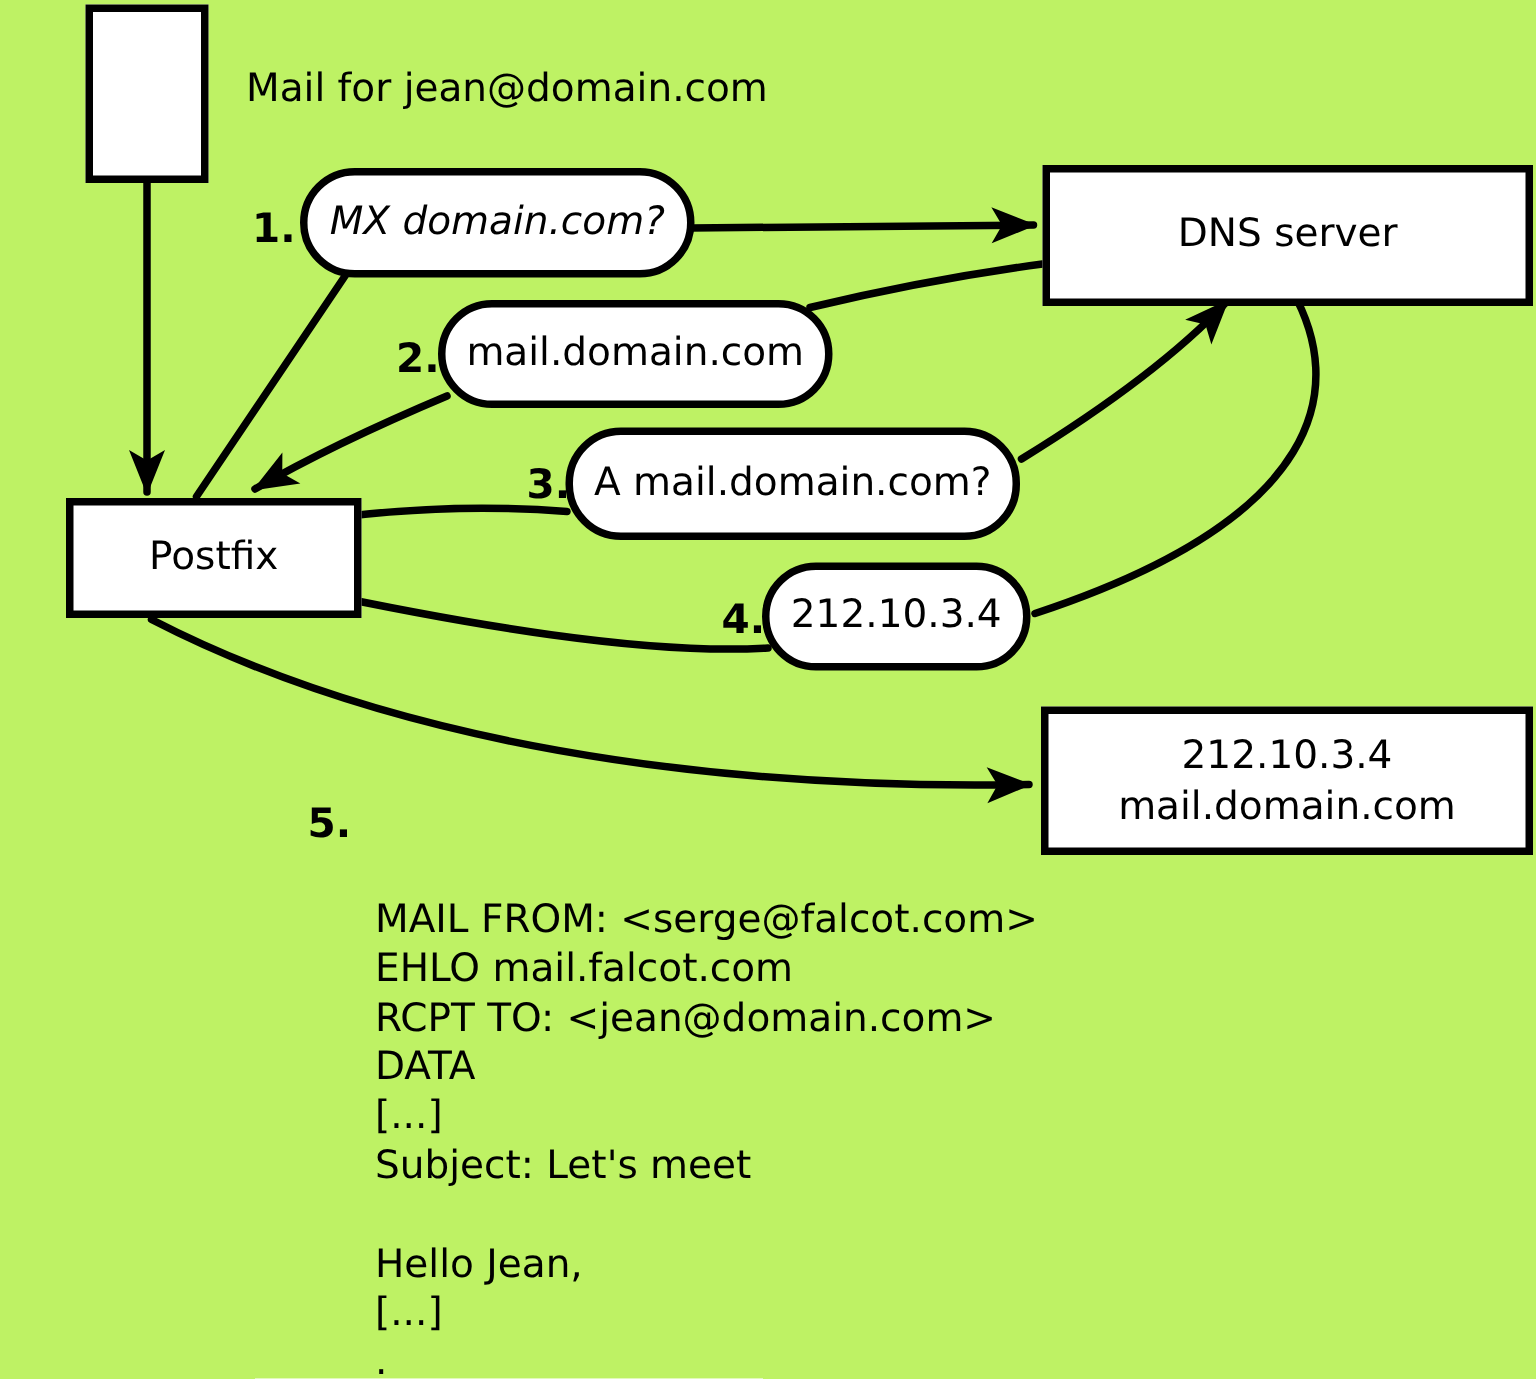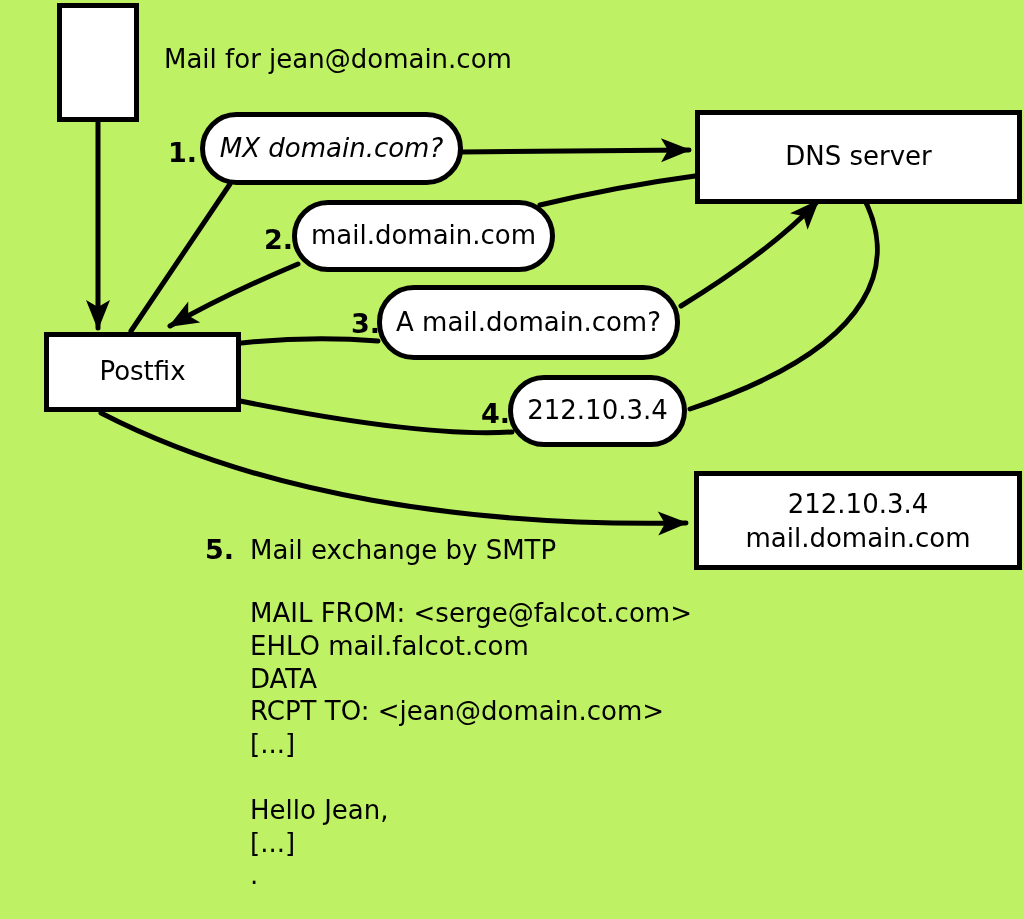--- a/index.html
+++ b/index.html
@@ -125,17 +125,16 @@
   <div id="pill-4" class="node pill">212.10.3.4</div>
 
   <div id="postfix-box" class="node">Postfix</div>
 
   <div id="mx-box" class="node">
     <div>212.10.3.4</div>
     <div>mail.domain.com</div>
   </div>
 
   <div id="label-5" class="num-label">5.</div>
-  <div id="step-5-text" class="free-text">Mail exchange by SMTP</div>
 
-  <div id="smtp-transcript"><div>MAIL FROM: &lt;serge@falcot.com&gt;</div><div>EHLO mail.falcot.com</div><div>DATA</div><div>RCPT TO: &lt;jean@domain.com&gt;</div><div>[...]</div><div>&nbsp;</div><div>Hello Jean,</div><div>[...]</div><div>.</div></div>
+  <div id="smtp-transcript"><div>MAIL FROM: &lt;serge@falcot.com&gt;</div><div>EHLO mail.falcot.com</div><div>RCPT TO: &lt;jean@domain.com&gt;</div><div>DATA</div><div>[...]</div><div>Subject: Let's meet</div><div>&nbsp;</div><div>Hello Jean,</div><div>[...]</div><div>.</div></div>
 
 </div>
 
 </body></html>

